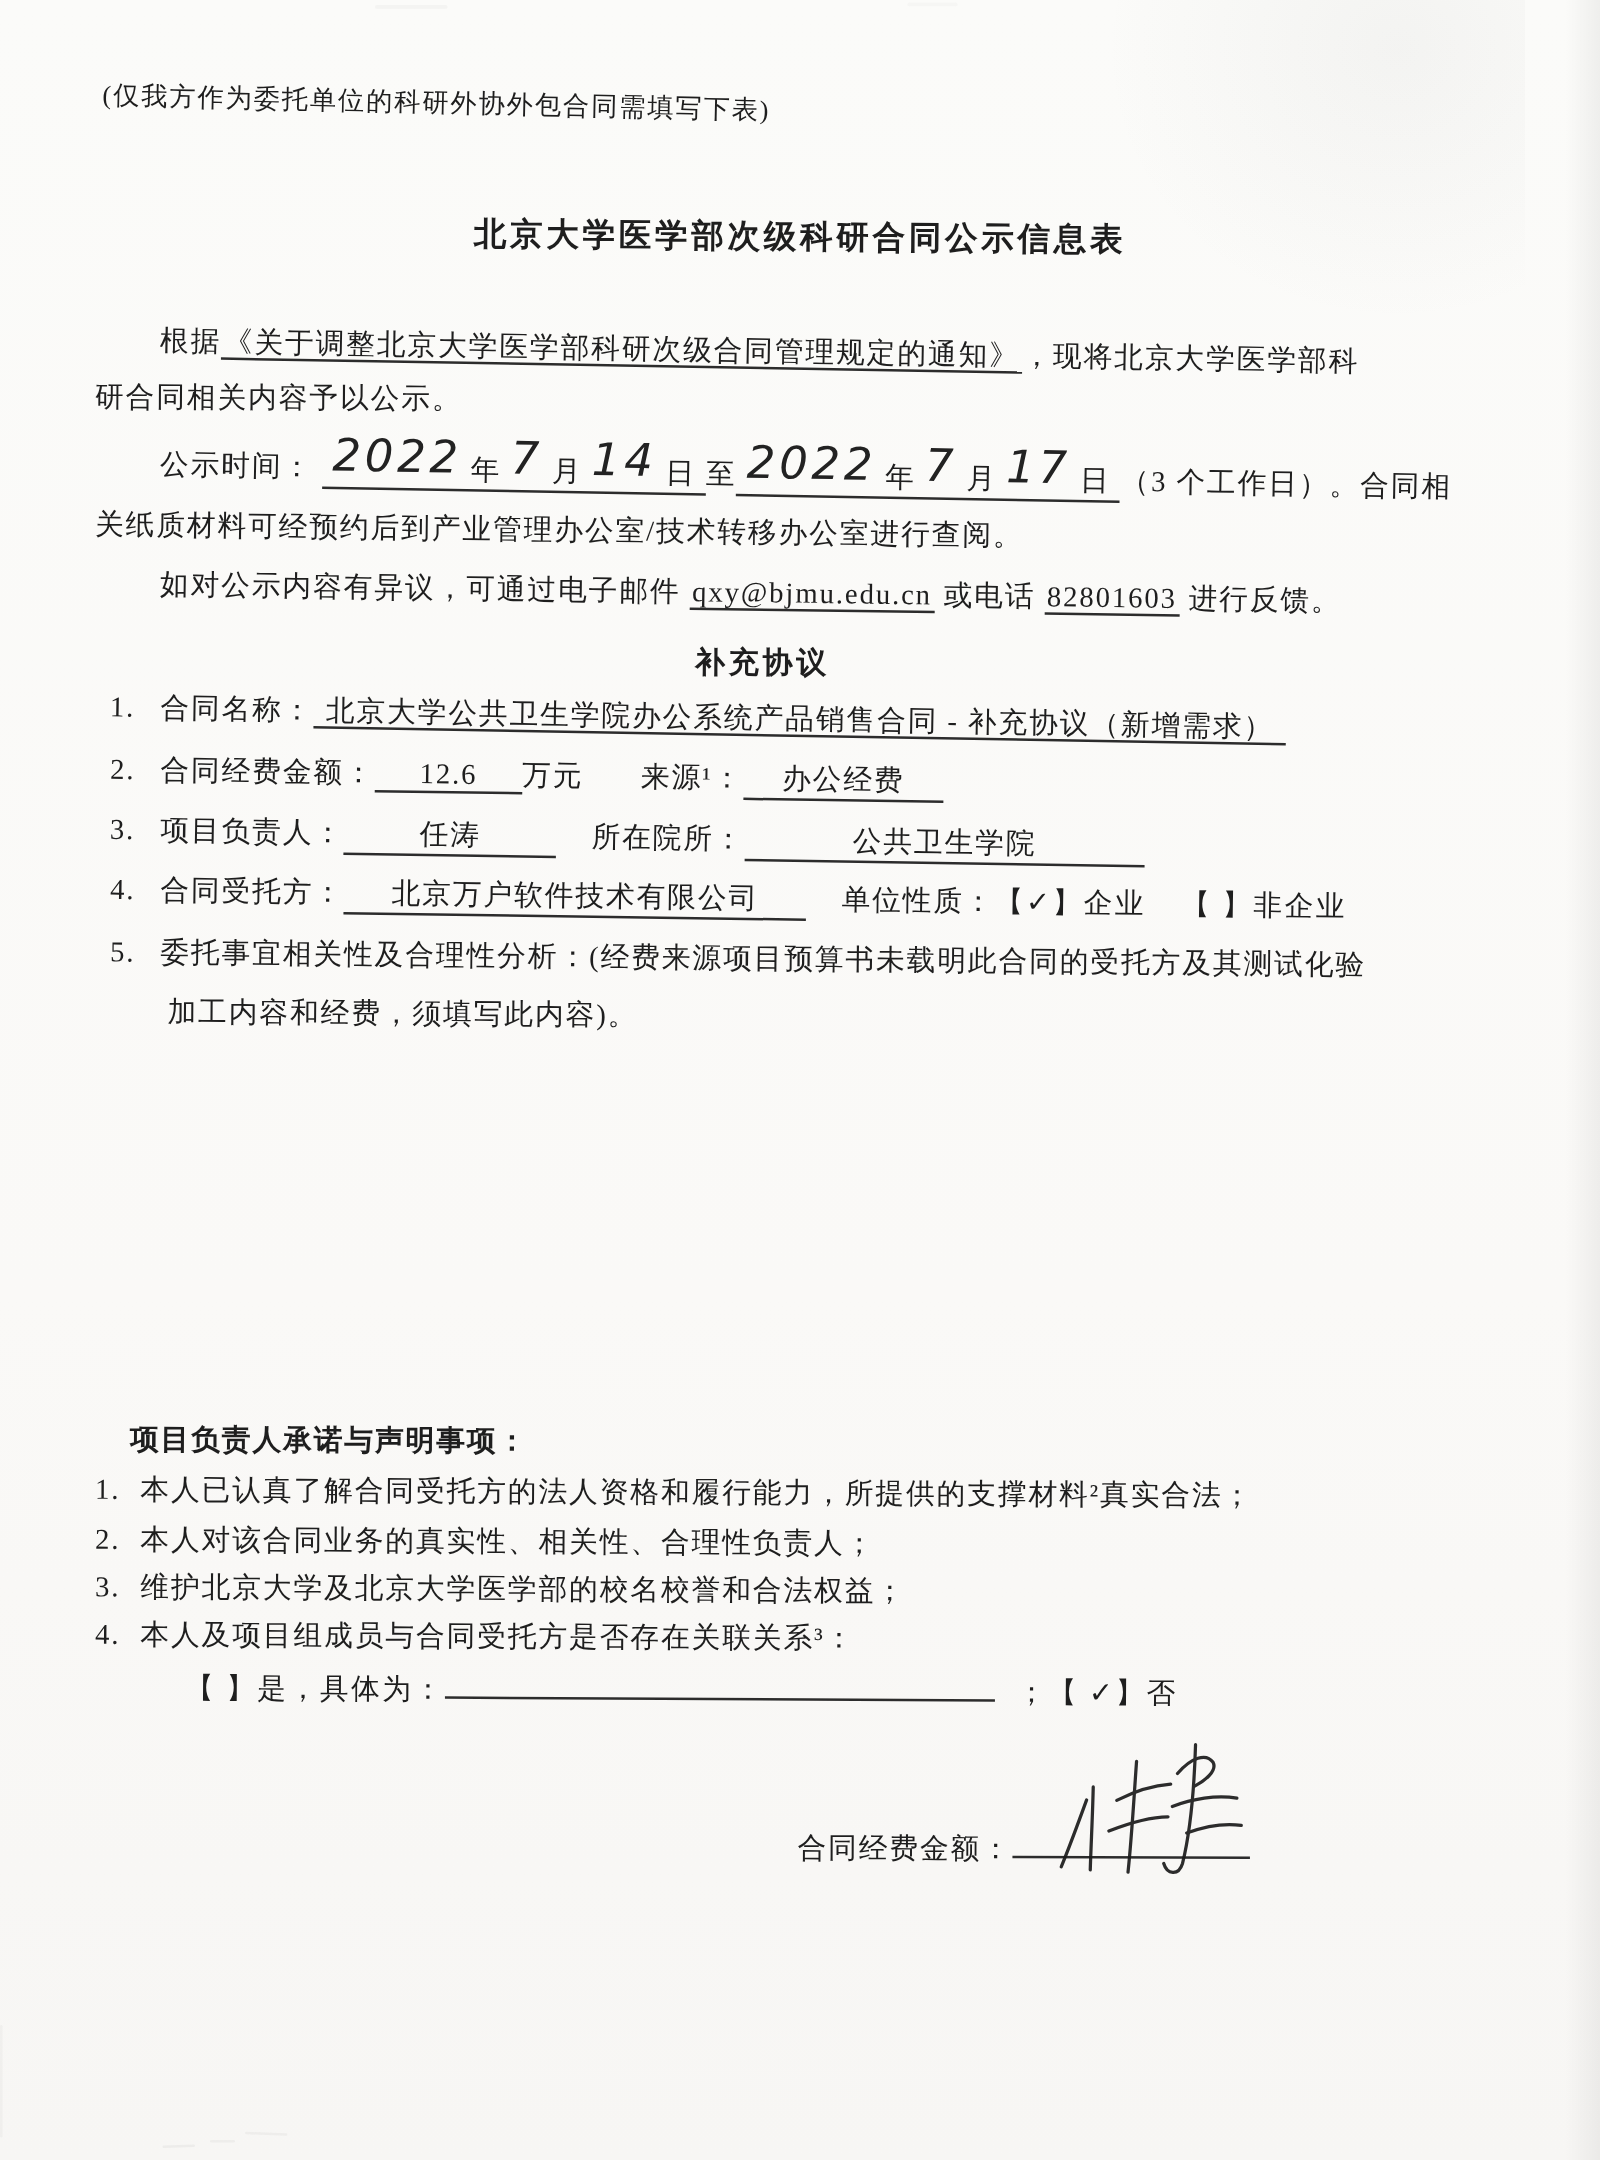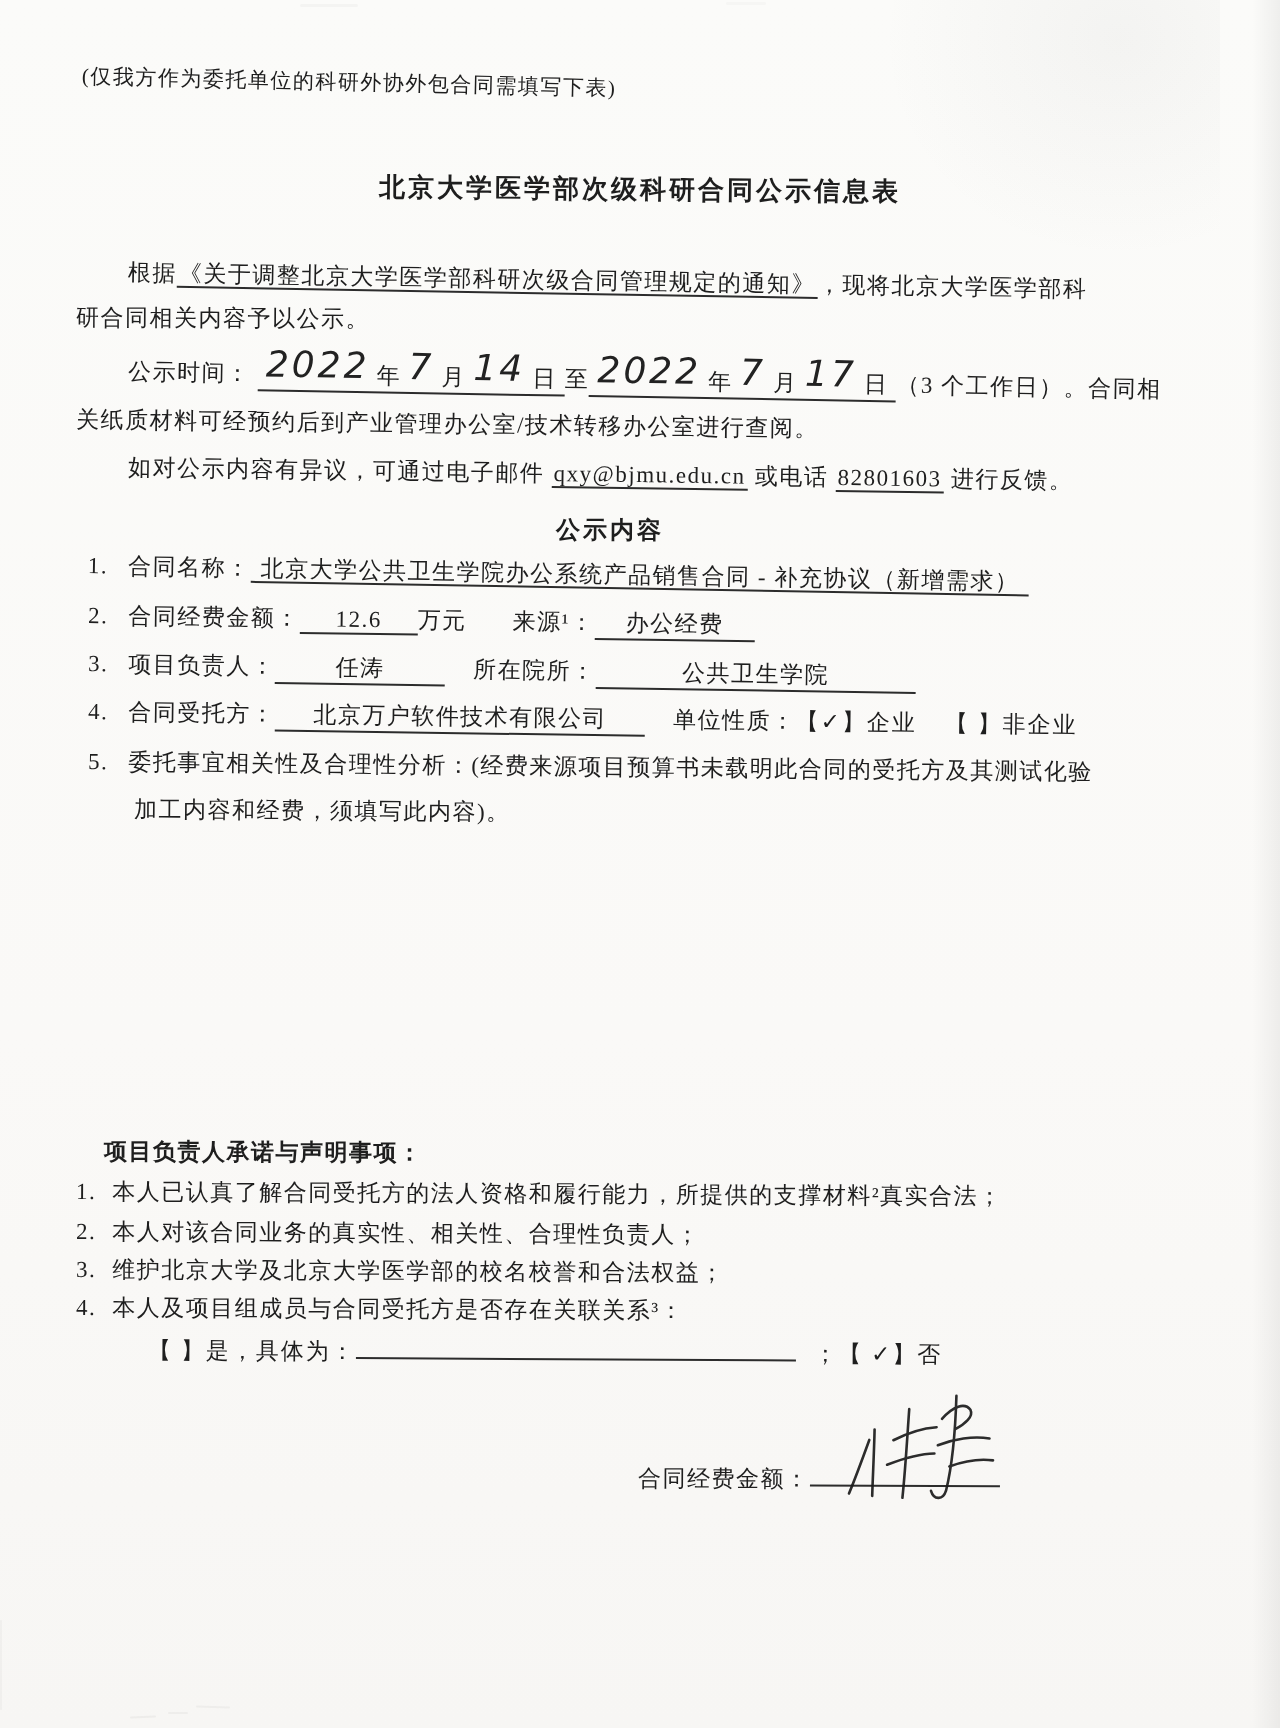--- a/index.html
+++ b/index.html
@@ -74,21 +74,21 @@
   </div>
   <div class="line" style="left:76px;top:404px;transform:rotate(0.7deg);">
     <span>关纸质材料可经预约后到产业管理办公室/技术转移办公室进行查阅。</span>
   </div>
 
   <div class="line" style="left:128px;top:452px;transform:rotate(0.8deg);">
     <span>如对公示内容有异议，可通过电子邮件 </span><span class="u">qxy@bjmu.edu.cn</span><span> 或电话 </span><span class="u">82801603</span><span> 进行反馈。</span>
   </div>
 
   <div class="title-line" style="top:514px;font-size:24px;transform:translateX(-30px) rotate(0.3deg);">
-    <span>公示内容</span>
+    <span>补充协议</span>
   </div>
 
   <div class="line" style="left:88px;top:550px;transform:rotate(1.0deg);">
     <span class="num">1.</span><span>合同名称：</span><span class="u" style="padding:0 10px;">北京大学公共卫生学院办公系统产品销售合同 - 补充协议（新增需求）</span>
   </div>
 
   <div class="line" style="left:88px;top:600px;transform:rotate(0.8deg);">
     <span class="num">2.</span><span>合同经费金额：</span><span class="blank" style="width:118px;">12.6</span><span>万元</span><span class="gap-l">来源¹：</span><span class="blank" style="width:160px;">办公经费</span>
   </div>
 

